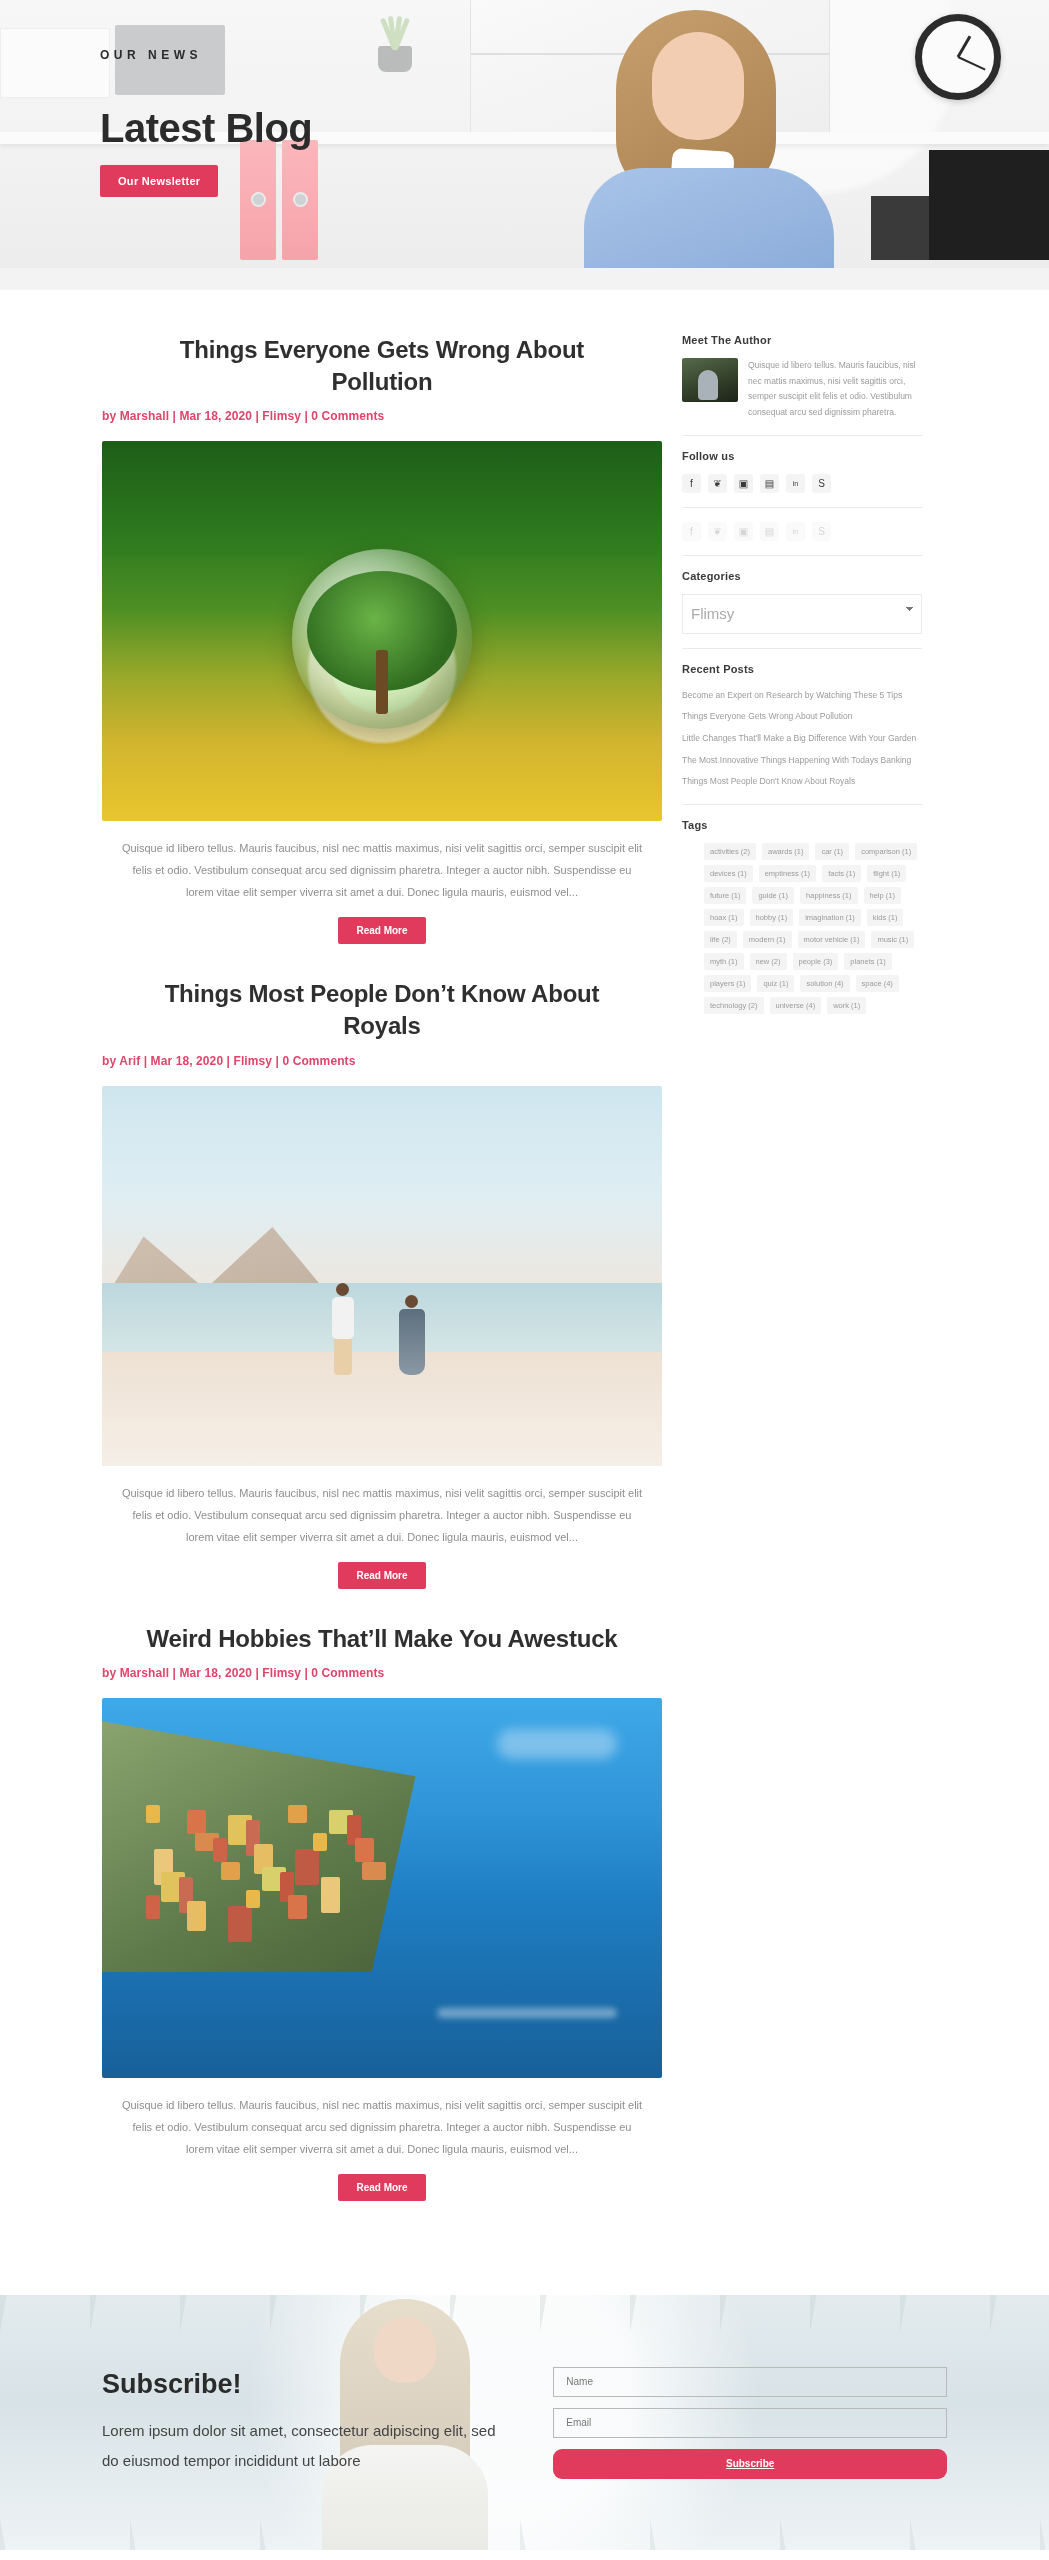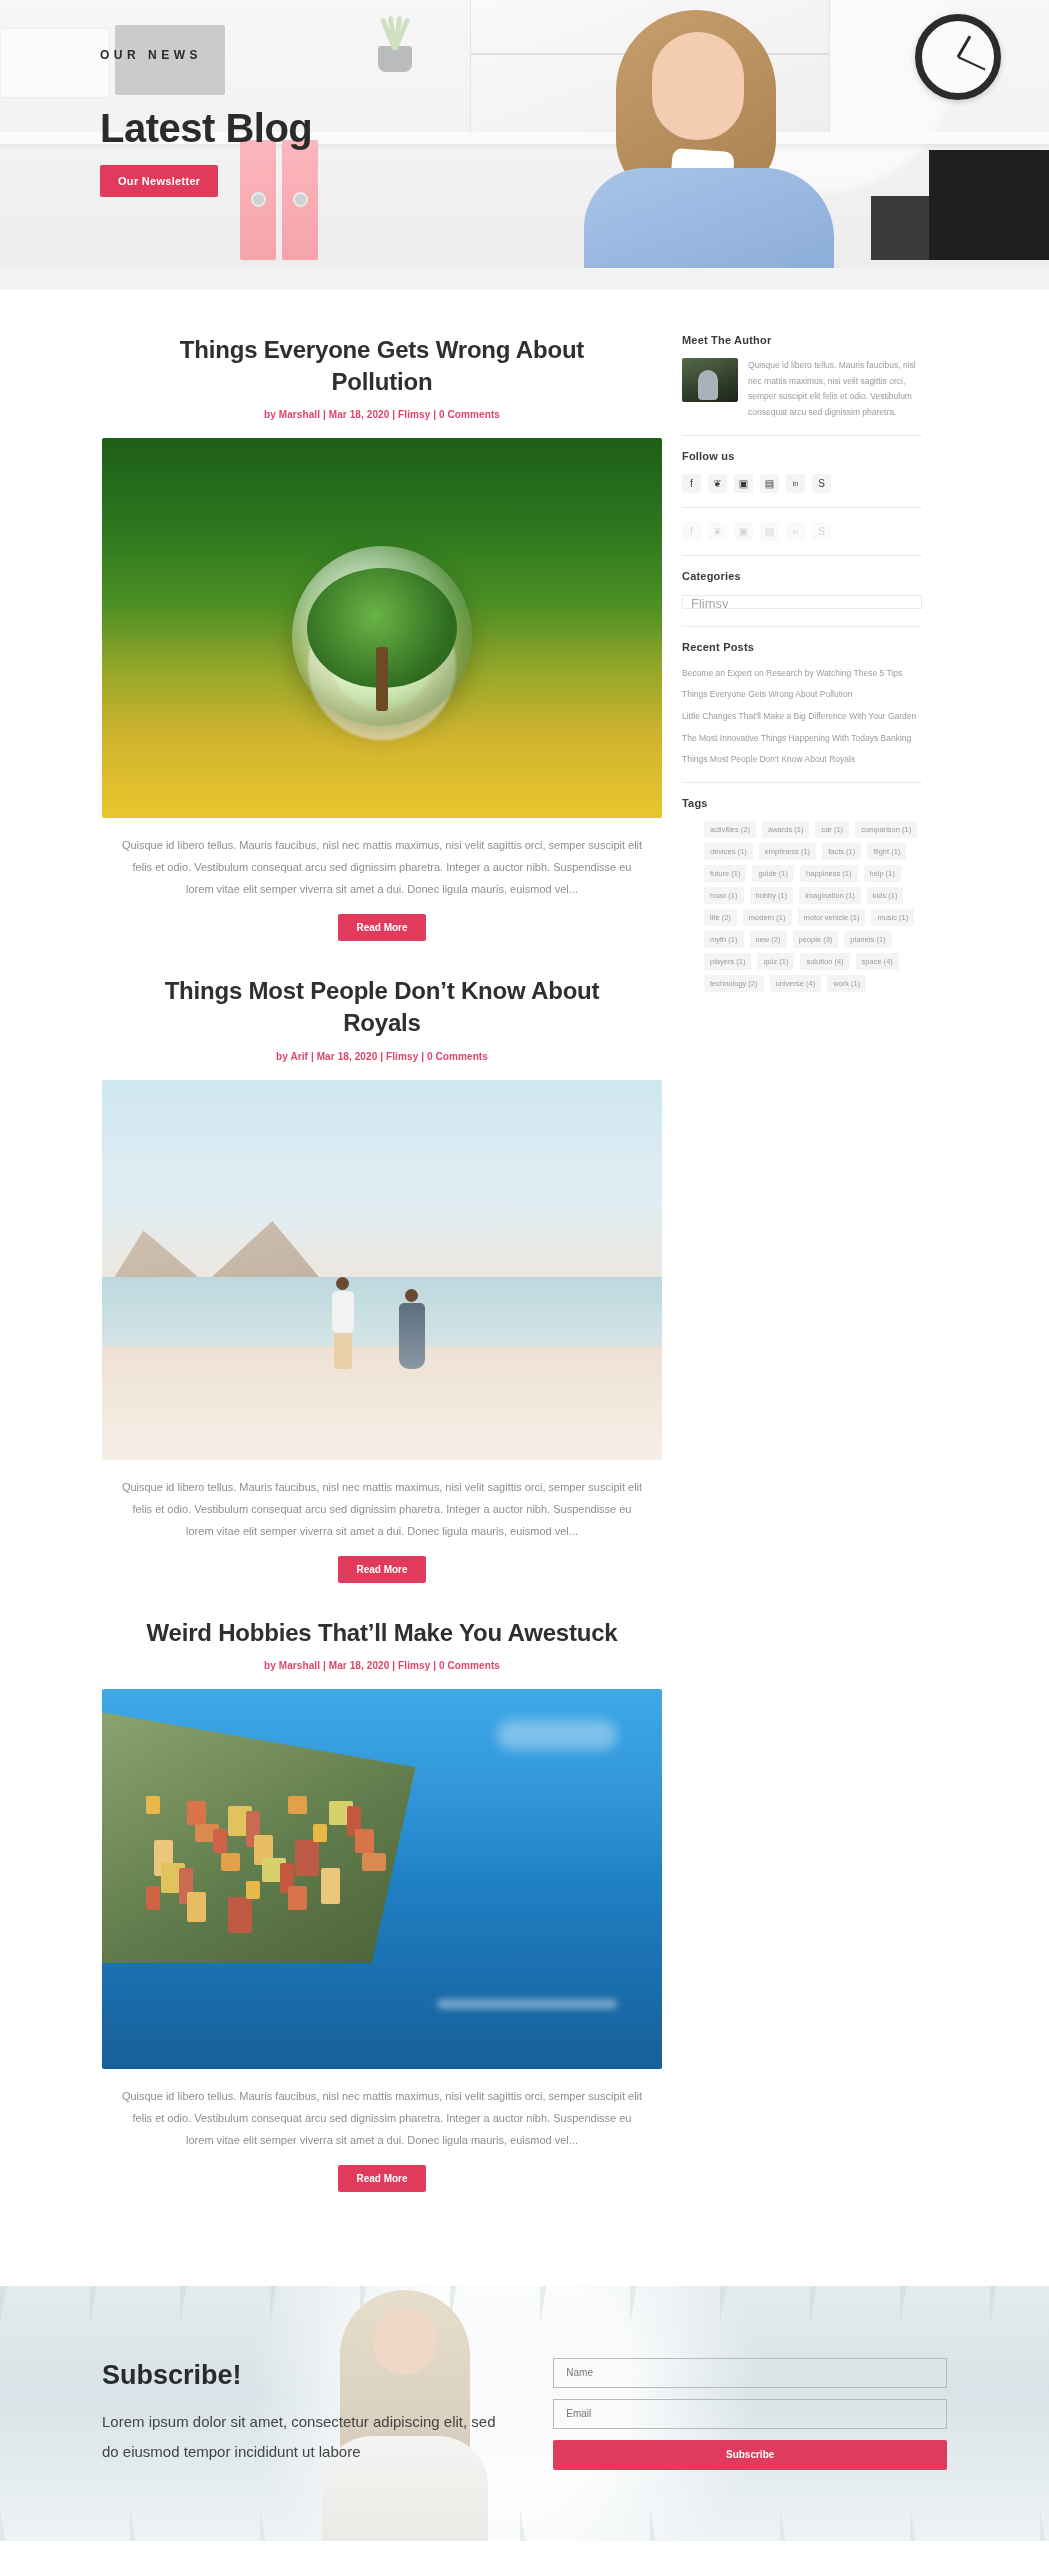--- a/index.html
+++ b/index.html
@@ -154,21 +154,21 @@
   .side-col{ width:270px; padding:0 20px 0 10px; }
 
   
   .article{ margin-bottom:34px; }
   .article-title{
     font-size:24px; line-height:1.32; font-weight:700;
     color:#2f2f2f; text-align:center; letter-spacing:-.2px;
     padding:0 28px; margin-bottom:12px; cursor:pointer;
   }
   .article-meta{
-    text-align:center; font-size:10px; color:#e0446a;
+    font-size:12px; color:#e0446a;
     font-weight:700; margin-bottom:18px; letter-spacing:.1px;
   }
   .article-img{
     width:100%; height:380px; border-radius:2px; overflow:hidden;
     position:relative;
   }
   .img-pollution{
     background:
       radial-gradient(circle at 50% 58%, #d8f0b5 0 14%, rgba(0,0,0,0) 15%),
       radial-gradient(circle at 50% 60%, rgba(255,255,255,.55) 0 20%, rgba(0,0,0,0) 21%),
@@ -273,22 +273,22 @@
     font-size:8.5px; line-height:1.85; color:#9b9b9b;
   }
   .social-row{ display:flex; gap:7px; margin-bottom:6px; }
   .social-ic{
     width:19px; height:19px; border-radius:3px; background:#f4f4f4;
     display:flex; align-items:center; justify-content:center;
     font-size:10px; color:#3a3a3a; cursor:pointer;
   }
   .social-row.faded .social-ic{ color:#d6d6d6; background:#fafafa; }
   .cat-select{
-    width:100%; height:14px; border:1px solid #eaeaea; background:#fff;
-    font-size:13px; color:#aaa; padding:0 8px;
+    width:100%; height:40px; border:1px solid #eaeaea; background:#fff;
+    font-size:15px; color:#aaa; padding:0 8px;
     font-family:"Liberation Sans", sans-serif;
     -webkit-appearance:none; appearance:none; cursor:pointer;
     background-image:
       linear-gradient(45deg,transparent 50%,#777 50%),
       linear-gradient(135deg,#777 50%,transparent 50%);
     background-position:calc(100% - 11px) 12px, calc(100% - 7px) 12px;
     background-size:4px 4px,4px 4px; background-repeat:no-repeat;
   }
   .post-link{
     display:block; font-size:8.5px; line-height:1.95; color:#9b9b9b;
@@ -350,22 +350,23 @@
   .sub-form{ width:410px; }
   .sub-input{
     width:100%; height:30px; margin-bottom:11px; padding:0 12px;
     border:1px solid #b9b9b9; background:transparent;
     font-size:10px; color:#555;
     font-family:"Liberation Sans", sans-serif;
   }
   .sub-input::placeholder{ color:#777; }
   .sub-btn{
     width:100%; height:30px; background:#e03a5c; color:#fff; border:none;
-    font-size:10px; font-weight:700; cursor:pointer; border-radius:2px;
+    font-size:10px; font-weight:700; cursor:pointer; border-radius:9px;
     font-family:"Liberation Sans", sans-serif;
+    text-decoration:underline;
   }
   .footer-pad{ height:62px; background:#ffffff; }
 </style>
 </head>
 <body>
 
 <header class="hero">
   <div class="hero-bg"></div>
   <div class="hero-box2"></div>
   <div class="hero-box"></div>

